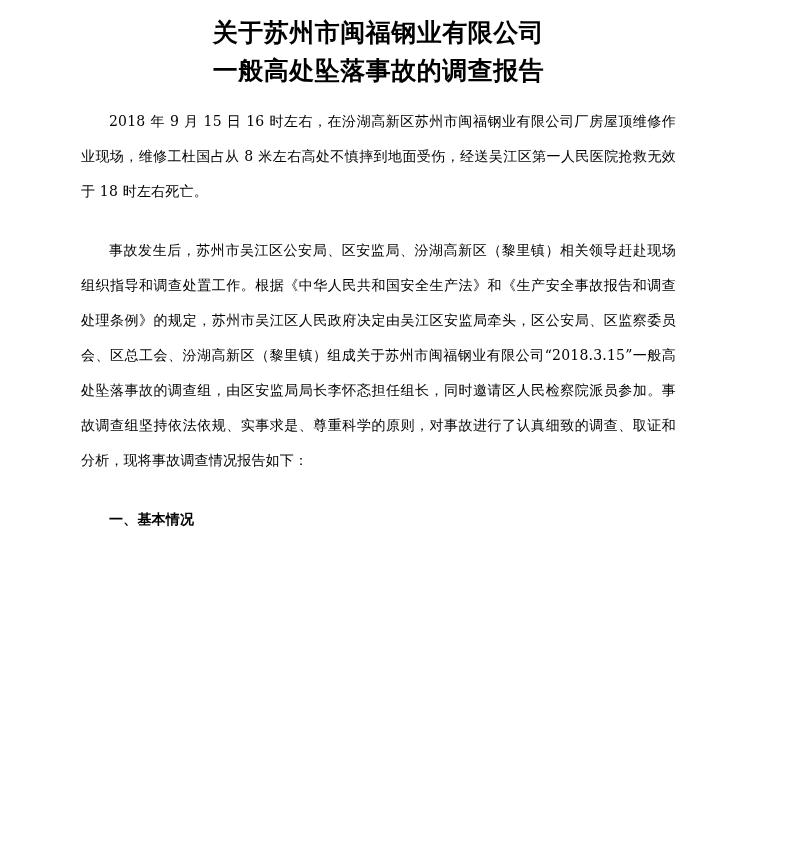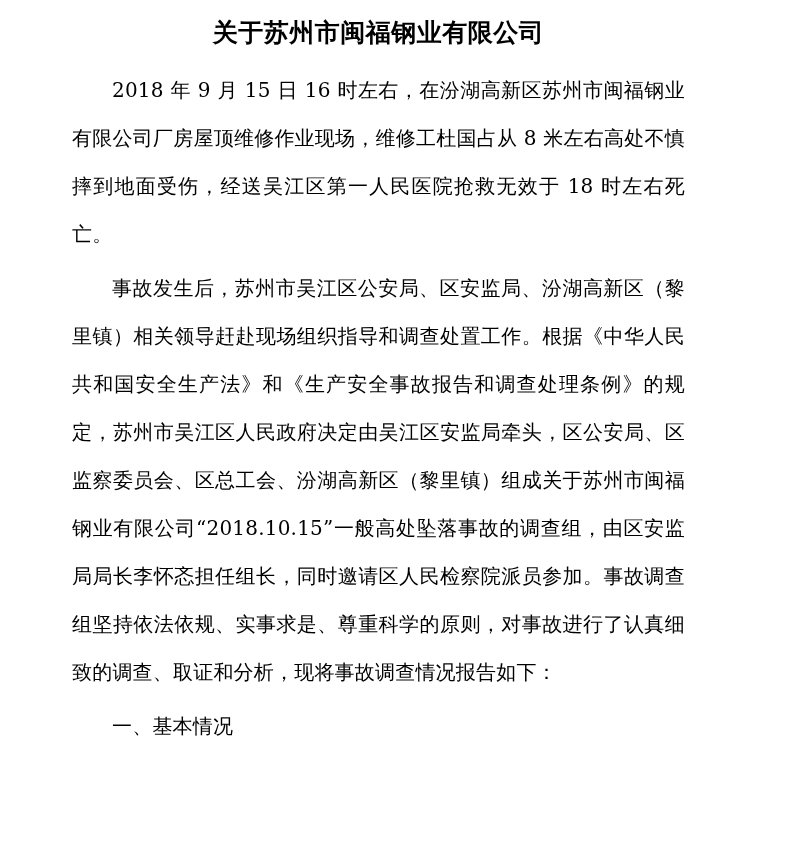--- a/index.html
+++ b/index.html
@@ -27,43 +27,44 @@
     font-weight: bold;
     line-height: 38px;
     letter-spacing: 0.5px;
     margin: 0 0 14px 0;
   }
   .doc-title .tline {
     display: block;
     white-space: nowrap;
   }
   .body-p {
-    font-size: 20px;
-    line-height: 48px;
+    font-size: 14px;
+    line-height: 35px;
     text-align: justify;
     text-justify: inter-ideograph;
     text-indent: 2em;
-    margin: 0;
+    margin: 9px;
     letter-spacing: 0.2px;
   }
   .body-p.section-head {
-    font-weight: normal;
+    font-weight: bold;
   }
   .spacer-sm { height: 6px; }
 </style>
 </head>
 <body>
 
 <div class="page">
 
   <div class="doc-title">
     <span class="tline">关于苏州市闽福钢业有限公司</span>
+    <span class="tline">一般高处坠落事故的调查报告</span>
   </div>
 
   <div class="body-content">
     <p class="body-p">2018 年 9 月 15 日 16 时左右，在汾湖高新区苏州市闽福钢业有限公司厂房屋顶维修作业现场，维修工杜国占从 8 米左右高处不慎摔到地面受伤，经送吴江区第一人民医院抢救无效于 18 时左右死亡。</p>
     <div class="spacer-sm"></div>
-    <p class="body-p">事故发生后，苏州市吴江区公安局、区安监局、汾湖高新区（黎里镇）相关领导赶赴现场组织指导和调查处置工作。根据《中华人民共和国安全生产法》和《生产安全事故报告和调查处理条例》的规定，苏州市吴江区人民政府决定由吴江区安监局牵头，区公安局、区监察委员会、区总工会、汾湖高新区（黎里镇）组成关于苏州市闽福钢业有限公司“2018.10.15”一般高处坠落事故的调查组，由区安监局局长李怀忞担任组长，同时邀请区人民检察院派员参加。事故调查组坚持依法依规、实事求是、尊重科学的原则，对事故进行了认真细致的调查、取证和分析，现将事故调查情况报告如下：</p>
+    <p class="body-p">事故发生后，苏州市吴江区公安局、区安监局、汾湖高新区（黎里镇）相关领导赶赴现场组织指导和调查处置工作。根据《中华人民共和国安全生产法》和《生产安全事故报告和调查处理条例》的规定，苏州市吴江区人民政府决定由吴江区安监局牵头，区公安局、区监察委员会、区总工会、汾湖高新区（黎里镇）组成关于苏州市闽福钢业有限公司“2018.3.15”一般高处坠落事故的调查组，由区安监局局长李怀忞担任组长，同时邀请区人民检察院派员参加。事故调查组坚持依法依规、实事求是、尊重科学的原则，对事故进行了认真细致的调查、取证和分析，现将事故调查情况报告如下：</p>
     <div class="spacer-sm"></div>
     <p class="body-p section-head">一、基本情况</p>
   </div>
 
 </div>
 
 </body></html>

